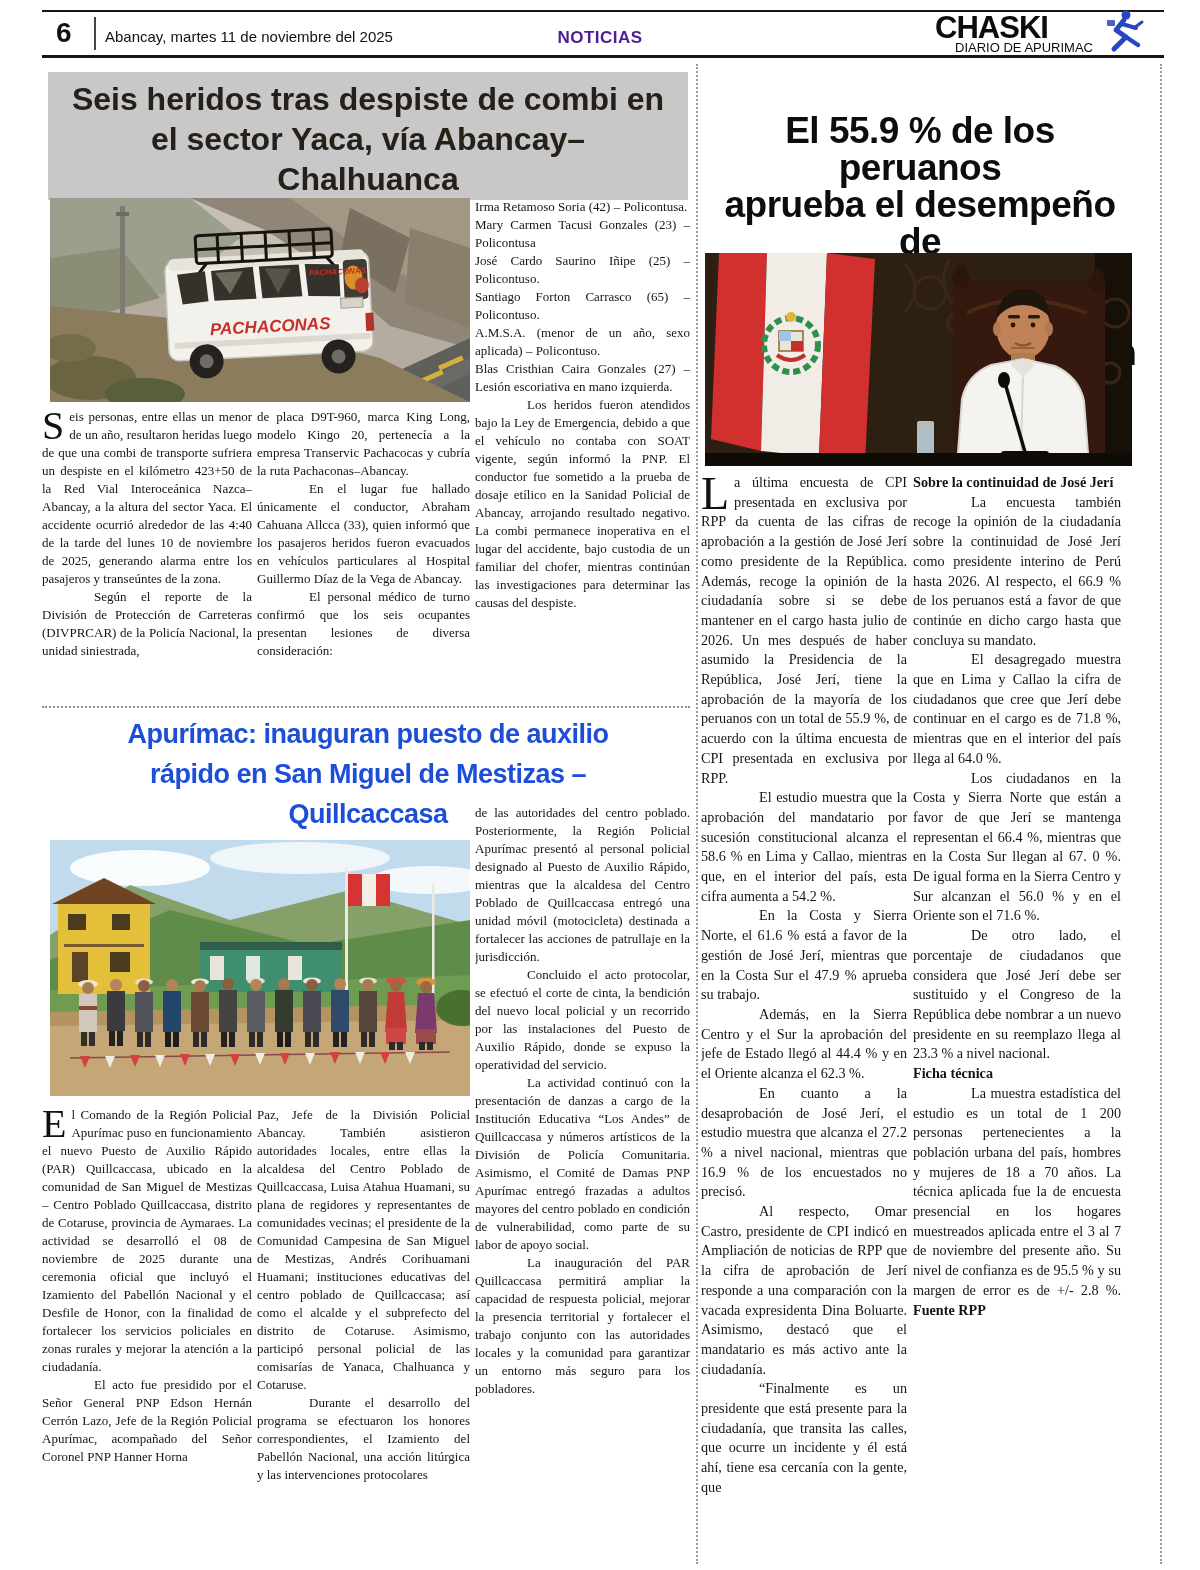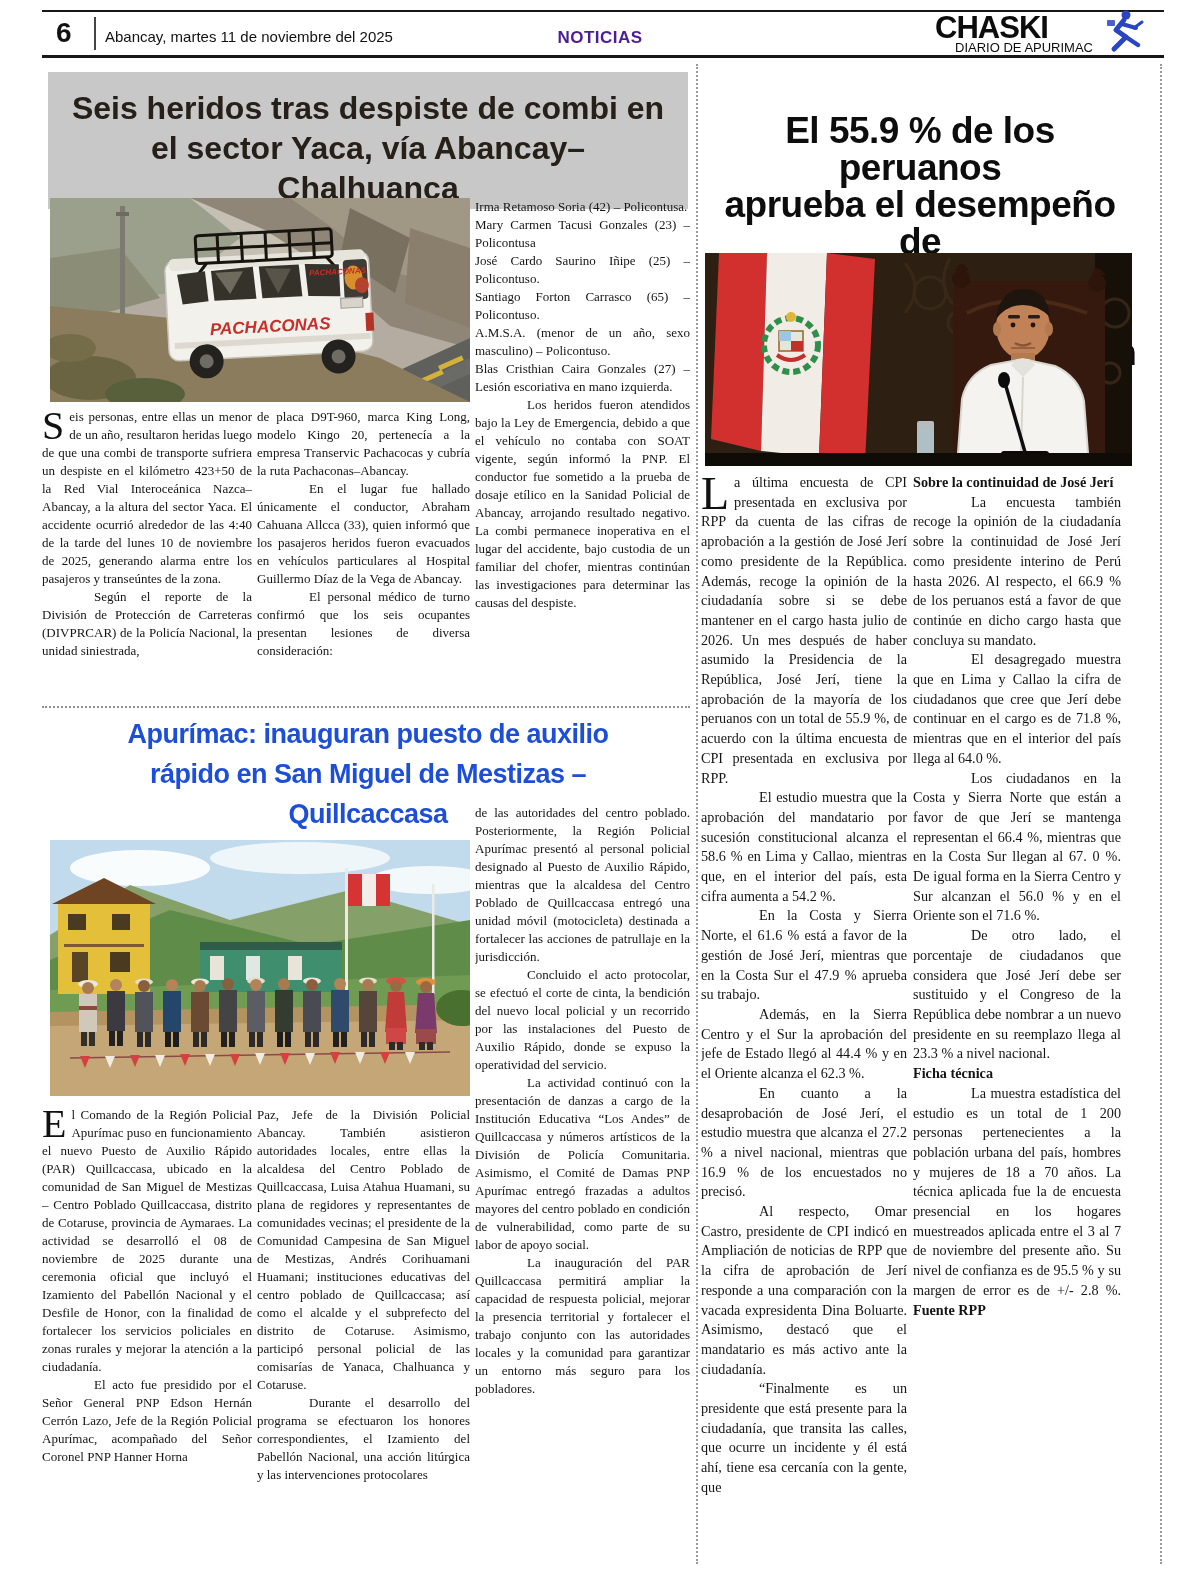--- a/index.html
+++ b/index.html
@@ -12,21 +12,21 @@
   .rule{border-top:3px solid #171717;}
   .thinrule{border-top:2px solid #171717;}
   .pagenum{font:bold 28px "Liberation Sans",sans-serif;color:#111;}
   .hdate{font:15px "Liberation Sans",sans-serif;color:#111;}
   .hsection{font:bold 17px "Liberation Sans",sans-serif;letter-spacing:.5px;text-align:center;color:#4c1d95;}
   .brand{font:bold 31px "Liberation Sans",sans-serif;letter-spacing:-1px;text-align:center;color:#0c0c0c;}
   .brandsub{font:13px "Liberation Sans",sans-serif;text-align:right;color:#0c0c0c;}
   .vsep{border-left:2px solid #444;}
   
   .hl{font-family:"Liberation Sans",sans-serif;font-weight:bold;text-align:center;}
-  .hl1{background:#c8c8c8;color:#262019;font-size:32px;line-height:40px;padding-top:16px;}
+  .hl1{background:#c8c8c8;color:#262019;font-size:32px;line-height:40px;padding-top:7px;}
   .hl2{color:#0d0d0d;font-size:37px;line-height:37px;letter-spacing:-.5px;margin-top:48px;}
   .hl3{color:#1d4ed8;font-size:27px;line-height:40px;letter-spacing:-.5px;}
   
   .bt{font-size:13px;line-height:18px;text-align:justify;overflow:hidden;}
   .bt2{font-size:14.2px;line-height:19.7px;text-align:justify;overflow:hidden;}
   .bt p,.bt2 p{margin:0;}
   .bt p.ind{text-indent:52px;}
   .bt2 p.ind{text-indent:58px;}
   .drop{float:left;font-size:40px;line-height:32px;padding:2px 5px 0 0;color:#111;}
   .bt2 .drop{font-size:46px;line-height:37px;}
@@ -140,21 +140,21 @@
   <p>de placa D9T-960, marca King Long, modelo Kingo 20, pertenecía a la empresa Transervic Pachacocas y cubría la ruta Pachaconas–Abancay.</p>
   <p class="ind">En el lugar fue hallado únicamente el conductor, Abraham Cahuana Allcca (33), quien informó que los pasajeros heridos fueron evacuados en vehículos particulares al Hospital Guillermo Díaz de la Vega de Abancay.</p>
   <p class="ind">El personal médico de turno confirmó que los seis ocupantes presentan lesiones de diversa consideración:</p>
 </div>
 
 <div class="abs bt" style="left:475px;top:198px;width:215px;height:500px;">
   <p>Irma Retamoso Soria (42) – Policontusa.</p>
   <p>Mary Carmen Tacusi Gonzales (23) – Policontusa</p>
   <p>José Cardo Saurino Iñipe (25) – Policontuso.</p>
   <p>Santiago Forton Carrasco (65) – Policontuso.</p>
-  <p>A.M.S.A. (menor de un año, sexo masculino) – Policontuso.</p>
+  <p>A.M.S.A. (menor de un año, sexo aplicada) – Policontuso.</p>
   <p>Blas Cristhian Caira Gonzales (27) – Lesión escoriativa en mano izquierda.</p>
   <p class="ind">Los heridos fueron atendidos bajo la Ley de Emergencia, debido a que el vehículo no contaba con SOAT vigente, según informó la PNP.  El conductor fue sometido a la prueba de dosaje etílico en la Sanidad Policial de Abancay, arrojando resultado negativo. La combi permanece inoperativa en el lugar del accidente, bajo custodia de un familiar del chofer, mientras continúan las investigaciones para determinar las causas del despiste.</p>
 </div>
 
 <div class="abs hl hl3" style="left:48px;top:714px;width:640px;">
   <div>Apurímac: inauguran puesto de auxilio</div>
   <div>rápido en San Miguel de Mestizas –</div>
   <div>Quillcaccasa</div>
 </div>
 

